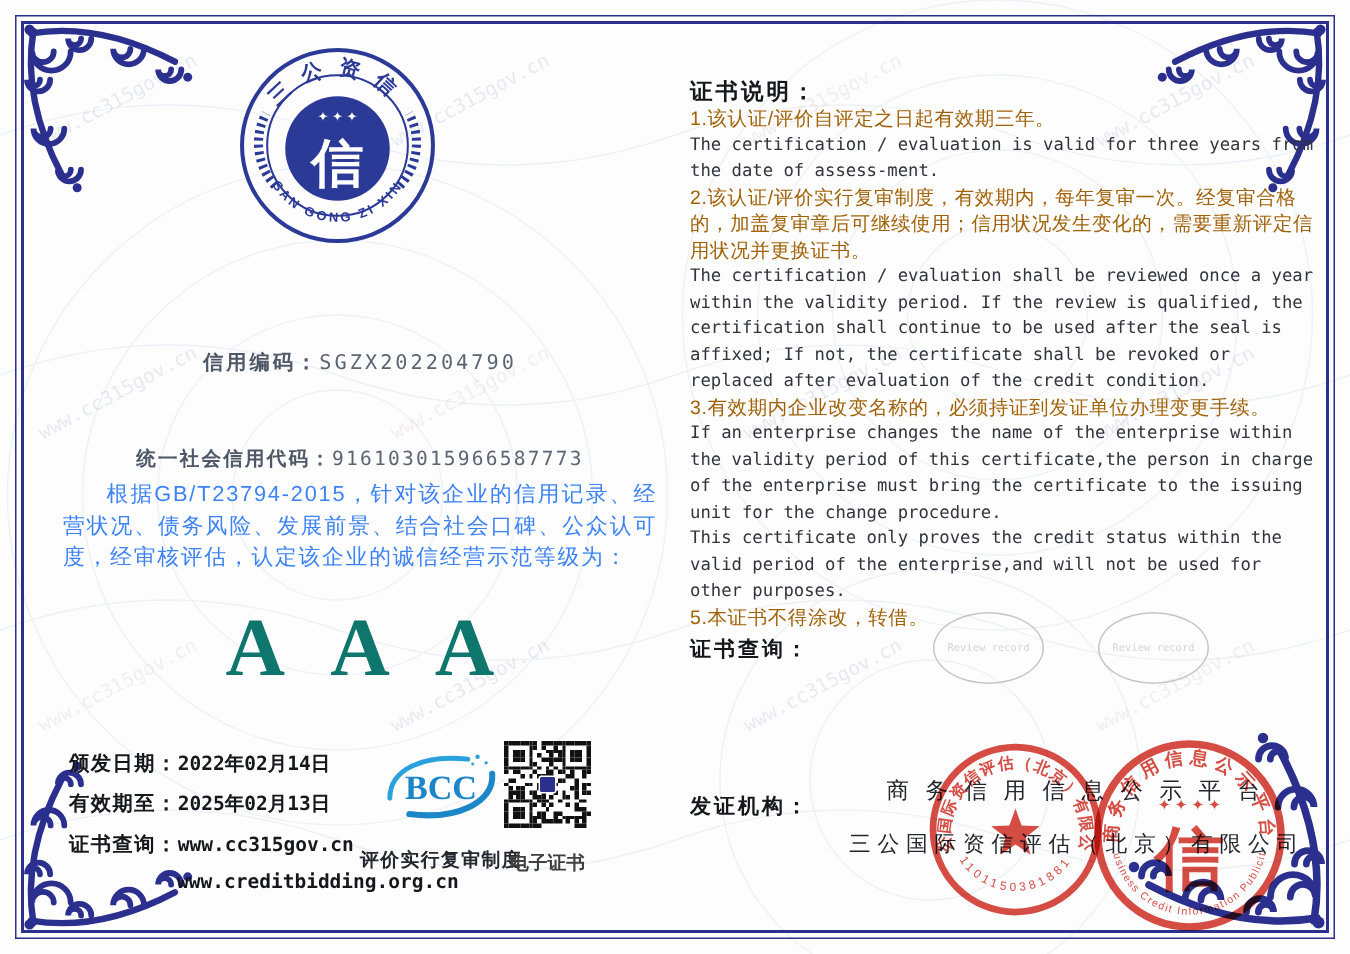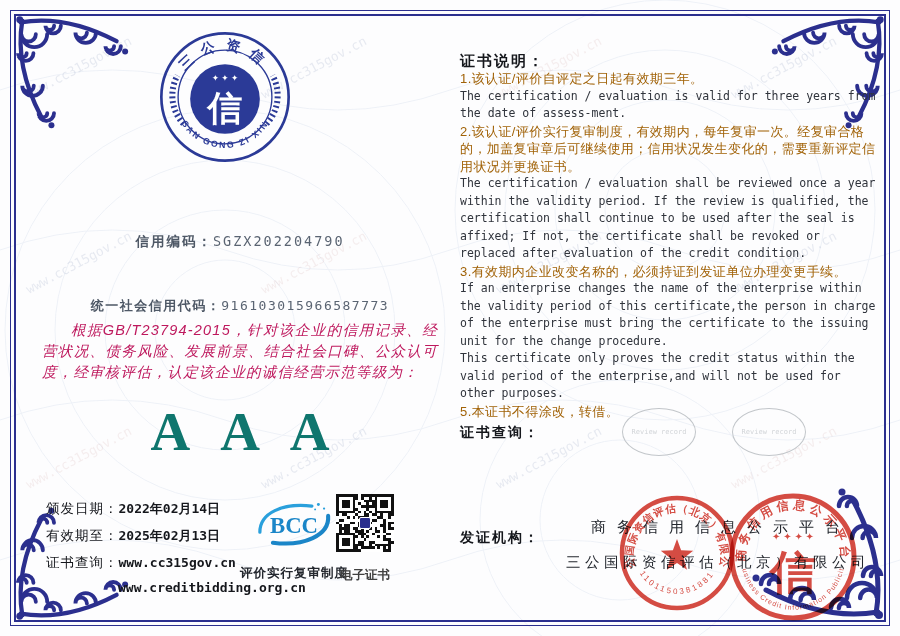--- a/index.html
+++ b/index.html
@@ -25,28 +25,28 @@
   .logo { position:absolute; left:158px; top:28px; width:134px; height:138px; }
   .title { position:absolute; left:40px; top:166px; width:400px; text-align:center;
     font-size:34px; font-weight:bold; color:#15171c; letter-spacing:11px; text-indent:11px; }
   .code-line { position:absolute; left:40px; top:233px; width:400px; text-align:center;
     font-size:13.5px; color:#5a6472; letter-spacing:2px; }
   .uscc-line { position:absolute; left:40px; top:297px; width:400px; text-align:center;
     font-size:13px; color:#5a6472; letter-spacing:1.5px; }
   .code-line b, .uscc-line b { font-weight:bold; color:#4e5866; }
   .code-val { font-family:"DejaVu Sans Mono",monospace; }
   .statement { position:absolute; left:42px; top:320px; width:396px; font-size:14.5px;
-    line-height:21px; color:#be185d; text-align:justify; text-indent:2em; letter-spacing:1.2px;font-style:italic; }
+    line-height:21px; color:#3b82f6; text-align:justify; text-indent:2em; letter-spacing:1.2px; }
   .rating { position:absolute; left:40px; top:400px; width:400px; text-align:center;
     font-family:"Liberation Serif",serif; font-weight:bold; font-size:55px; color:#0f766e;
     letter-spacing:30px; text-indent:30px; }
 
   .info-block { position:absolute; left:46px; top:495px; font-size:13.5px; color:#15171c; }
   .info-row { height:27px; line-height:27px; white-space:nowrap; }
-  .info-row .lbl { font-weight:normal; letter-spacing:1px; }
+  .info-row .lbl { font-weight:bold; letter-spacing:1px; }
   .info-row .val { font-family:"DejaVu Sans Mono",monospace; font-size:13px;font-weight:bold; }
   .info-row.indent { padding-left:72px; height:24px; line-height:24px; }
 
   .bcc-logo { position:absolute; left:252px; top:498px; width:84px; height:52px; }
   .bcc-label { position:absolute; left:238px; top:565px; width:112px; text-align:center;
     font-size:12.5px; font-weight:bold; color:#23272e; letter-spacing:1px; }
   .qr { position:absolute; left:336px; top:494px; width:58px; height:58px;
     display:grid; grid-template-columns:repeat(21,1fr); grid-template-rows:repeat(21,1fr);
     background:#fff; }
   .qr i { display:block; }

